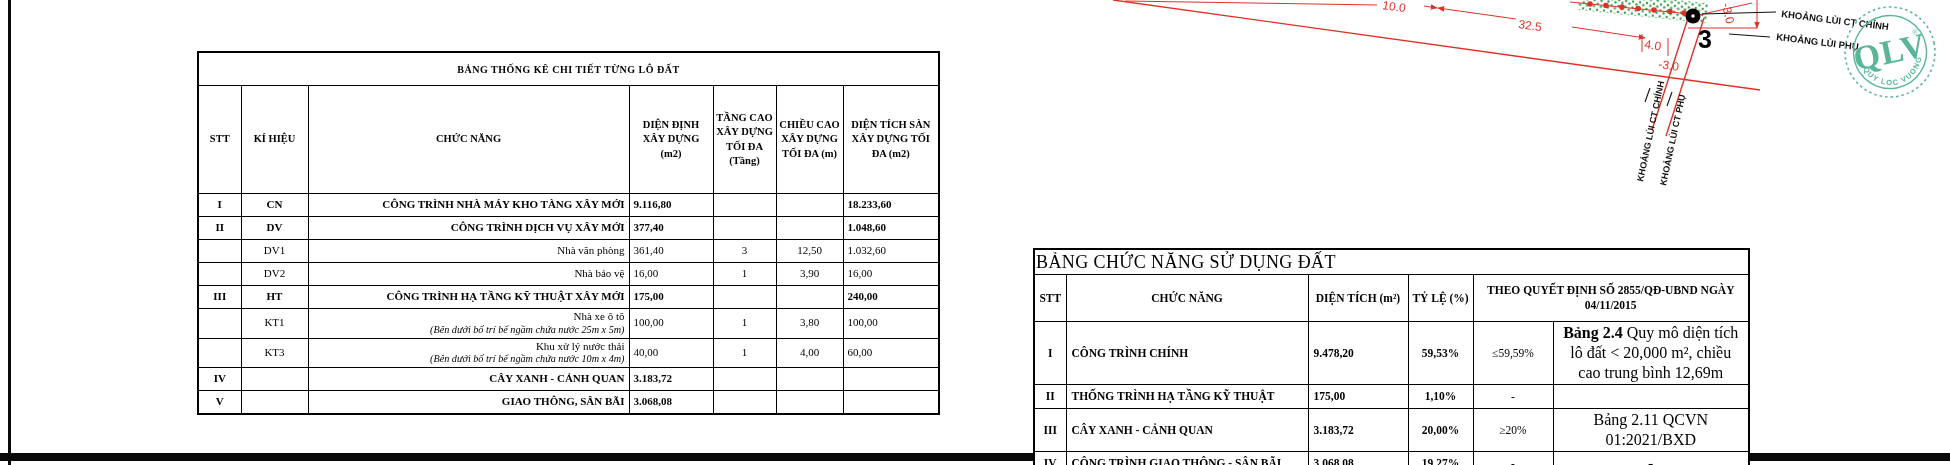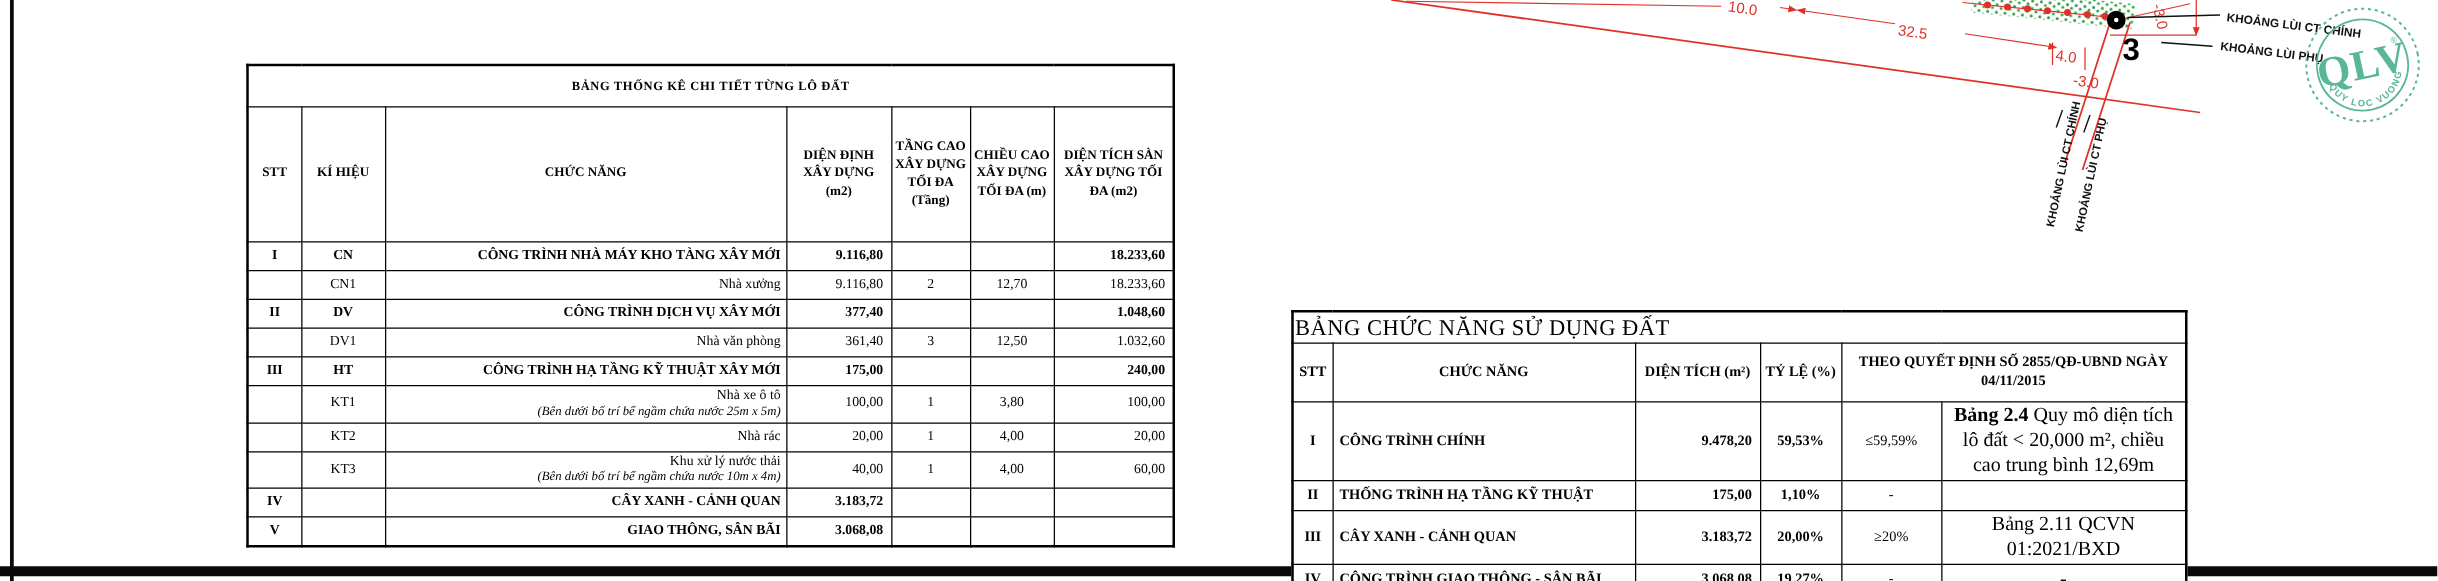--- a/index.html
+++ b/index.html
@@ -16,21 +16,21 @@
   
   table{border-collapse:collapse;table-layout:fixed;background:#fff;border:2px solid #000;}
   th,td{border:1px solid #000;overflow:hidden;}
 
   #table1{position:absolute;left:197px;top:51px;width:743px;}
   #table1 .t-title{height:30px;font-size:10px;font-weight:bold;text-align:center;letter-spacing:.5px;}
   #table1 thead .hcell{height:103px;font-size:10.5px;font-weight:bold;text-align:center;vertical-align:middle;padding:2px;line-height:1.35;}
   #table1 tbody td{font-size:11px;padding:1px 4px;height:20px;vertical-align:middle;line-height:1.25;}
   #table1 tbody tr.group td{font-weight:bold;}
   .c-stt,.c-key{text-align:center;}
-  .c-num{text-align:right;padding-right:6px !important;}
+  .c-num{padding-right:6px !important;}
   .c-ctr{text-align:center;}
   .c-func{text-align:right;}
   .note{font-style:italic;font-size:10.2px;line-height:1.25;}
 
   #table2{position:absolute;left:1033px;top:248px;width:715px;}
   #table2 .t-title{height:22px;font-size:18px;font-weight:normal;text-align:left;letter-spacing:.4px;}
   #table2 thead .hcell{height:44px;font-size:11.5px;font-weight:bold;text-align:center;vertical-align:middle;padding:1px 3px;line-height:1.3;}
   #table2 tbody td{font-size:11.5px;padding:1px 5px;height:21px;vertical-align:middle;line-height:1.25;}
   #table2 tbody tr td{font-weight:bold;}
   #table2 tbody td.c2-ref,#table2 tbody td.c2-note{font-weight:normal;text-align:center;}
@@ -89,31 +89,20 @@
         <td class="c-stt">I</td>
         <td class="c-key">CN</td>
         <td class="c-func">
           <div>CÔNG TRÌNH NHÀ MÁY KHO TÀNG XÂY MỚI</div>
         </td>
         <td class="c-num">9.116,80</td>
         <td class="c-ctr"></td>
         <td class="c-ctr"></td>
         <td class="c-num">18.233,60</td>
       </tr>
-      <tr>
-        <td class="c-stt"></td>
-        <td class="c-key">CN1</td>
-        <td class="c-func">
-          <div>Nhà xưởng</div>
-        </td>
-        <td class="c-num">9.116,80</td>
-        <td class="c-ctr">2</td>
-        <td class="c-ctr">12,70</td>
-        <td class="c-num">18.233,60</td>
-      </tr>
       <tr class="group">
         <td class="c-stt">II</td>
         <td class="c-key">DV</td>
         <td class="c-func">
           <div>CÔNG TRÌNH DỊCH VỤ XÂY MỚI</div>
         </td>
         <td class="c-num">377,40</td>
         <td class="c-ctr"></td>
         <td class="c-ctr"></td>
         <td class="c-num">1.048,60</td>
@@ -122,20 +111,31 @@
         <td class="c-stt"></td>
         <td class="c-key">DV1</td>
         <td class="c-func">
           <div>Nhà văn phòng</div>
         </td>
         <td class="c-num">361,40</td>
         <td class="c-ctr">3</td>
         <td class="c-ctr">12,50</td>
         <td class="c-num">1.032,60</td>
       </tr>
+      <tr>
+        <td class="c-stt"></td>
+        <td class="c-key">DV2</td>
+        <td class="c-func">
+          <div>Nhà bảo vệ</div>
+        </td>
+        <td class="c-num">16,00</td>
+        <td class="c-ctr">1</td>
+        <td class="c-ctr">3,90</td>
+        <td class="c-num">16,00</td>
+      </tr>
       <tr class="group">
         <td class="c-stt">III</td>
         <td class="c-key">HT</td>
         <td class="c-func">
           <div>CÔNG TRÌNH HẠ TẦNG KỸ THUẬT XÂY MỚI</div>
         </td>
         <td class="c-num">175,00</td>
         <td class="c-ctr"></td>
         <td class="c-ctr"></td>
         <td class="c-num">240,00</td>
@@ -144,31 +144,20 @@
         <td class="c-stt"></td>
         <td class="c-key">KT1</td>
         <td class="c-func">
           <div>Nhà xe ô tô</div>
           <div class="note">(Bên dưới bố trí bể ngầm chứa nước 25m x 5m)</div>
         </td>
         <td class="c-num">100,00</td>
         <td class="c-ctr">1</td>
         <td class="c-ctr">3,80</td>
         <td class="c-num">100,00</td>
-      </tr>
-      <tr>
-        <td class="c-stt"></td>
-        <td class="c-key">KT2</td>
-        <td class="c-func">
-          <div>Nhà rác</div>
-        </td>
-        <td class="c-num">20,00</td>
-        <td class="c-ctr">1</td>
-        <td class="c-ctr">4,00</td>
-        <td class="c-num">20,00</td>
       </tr>
       <tr>
         <td class="c-stt"></td>
         <td class="c-key">KT3</td>
         <td class="c-func">
           <div>Khu xử lý nước thải</div>
           <div class="note">(Bên dưới bố trí bể ngầm chứa nước 10m x 4m)</div>
         </td>
         <td class="c-num">40,00</td>
         <td class="c-ctr">1</td>

